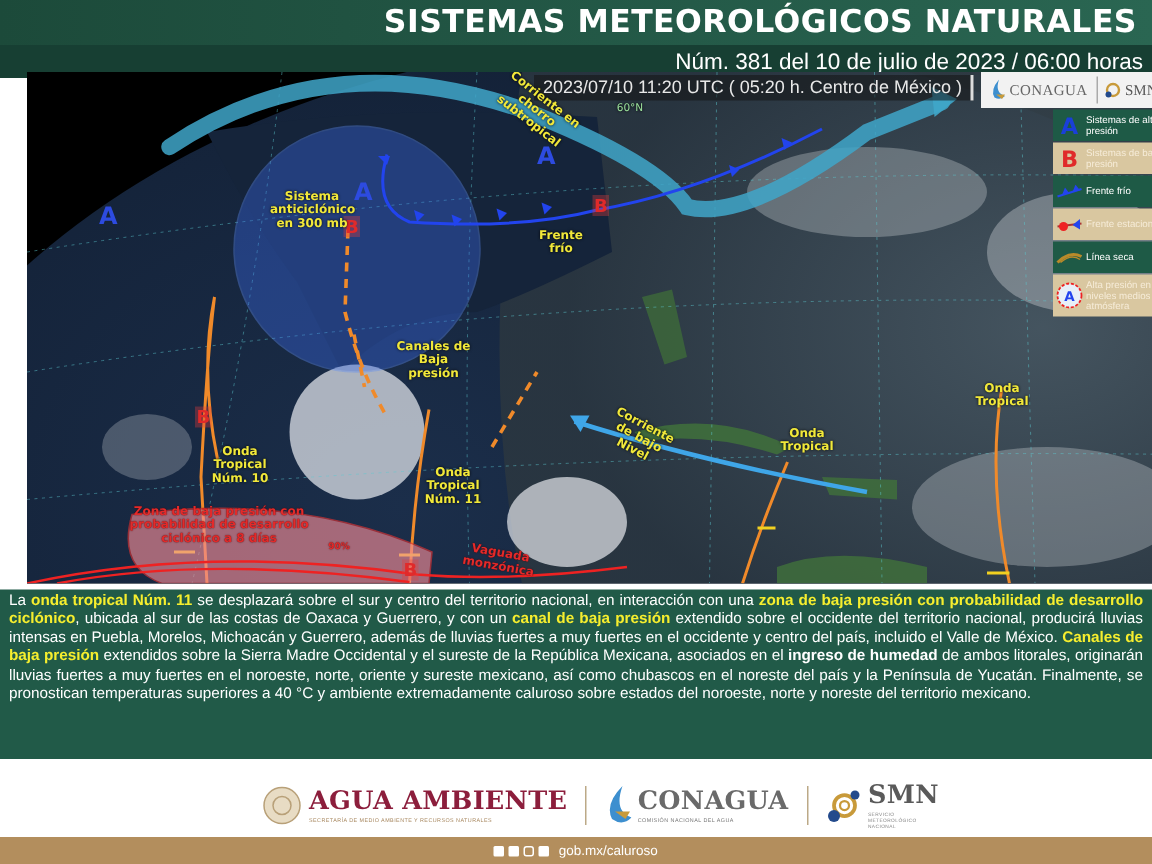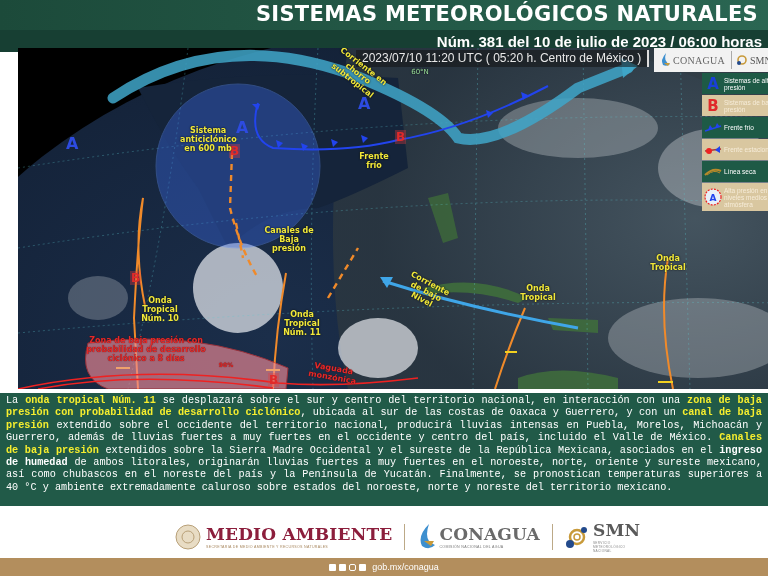--- a/index.html
+++ b/index.html
@@ -2,21 +2,21 @@
 <html><head>
 <meta charset="utf-8">
 <style>
   * { box-sizing: border-box; margin: 0; padding: 0; }
   html, body { width: 768px; height: 576px; overflow: hidden; background: #fff; font-family: "DejaVu Sans", sans-serif; }
   .page { position: relative; width: 768px; height: 576px; }
 
   
   .hdr-top { position: absolute; left: 0; top: 0; width: 768px; height: 30px; background: linear-gradient(90deg, #1c4a3a 0%, #245a48 60%, #2a6652 100%); }
   .hdr-title { position: absolute; right: 10px; top: 2px; font-family: "DejaVu Sans", sans-serif; font-weight: bold; font-size: 21px; color: #fff; letter-spacing: 0.3px; }
-  .hdr-sub { position: absolute; left: 0; top: 30px; width: 768px; height: 22px; background: #173f33; font-weight: bold; }
+  .hdr-sub { position: absolute; left: 0; top: 30px; width: 768px; height: 22px; background: #173f33; }
   .hdr-subtext { position: absolute; right: 6px; top: 3px; font-family: "Liberation Sans", sans-serif; font-size: 15px; color: #fff; }
 
   
   .map { position: absolute; left: 0; top: 48px; width: 768px; height: 341px; overflow: hidden; background: #1e2a33; margin-left: 18px; }
   .map svg.bg { position: absolute; left: 0; top: 0; }
   .timestamp { position: absolute; left: 338px; top: 2px; height: 17px; padding: 0 6px; background: rgba(20,20,20,0.55); color: #e8e8e8; font-family: "Liberation Sans", sans-serif; font-size: 12px; line-height: 17px; border-right: 2px solid #ddd; }
   .logo-strip { position: absolute; left: 636px; top: 0; width: 132px; height: 24px; background: #f2f2f2; display: flex; align-items: center; }
   .logo-strip .cl { display: flex; align-items: center; padding-left: 6px; width: 78px; border-right: 1px solid #aaa; height: 18px; }
   .logo-strip .cl .nm { font-family: "Liberation Serif", serif; font-size: 10px; color: #666; margin-left: 3px; letter-spacing: 0.3px; }
   .logo-strip .sm { display: flex; align-items: center; padding-left: 4px; }
@@ -37,21 +37,21 @@
 
   
   .lbl { position: absolute; font-family: "DejaVu Sans", sans-serif; font-weight: bold; font-size: 8px; line-height: 9px; color: #f1e83a; text-align: center; text-shadow: 0 0 2px #000; }
   .lbl.red { color: #e32a2a; text-shadow: 0 0 1px #400; }
   .sym { position: absolute; font-family: "DejaVu Sans", sans-serif; font-weight: bold; font-size: 16px; }
   .sym.A { color: #2d4be0; }
   .sym.B { color: #e02a2a; font-size: 12px; background: rgba(230,60,60,0.35); padding: 0 1px; }
 
   
   .panel { position: absolute; left: 0; top: 393px; width: 768px; height: 113px; background: #215a48; padding: 2px 6px 0 6px; }
-  .panel p { font-family: Liberation Mono, monospace; font-size: 10.2px; line-height: 12.4px; color: #fff; text-align: justify; }
+  .panel p { font-family: Liberation Sans, sans-serif; font-size: 10.2px; line-height: 12.4px; color: #fff; text-align: justify; }
   .panel .hl { color: #f6ee2e; font-weight: bold; }
   .panel .bw { color: #fff; font-weight: bold; }
 
   
   .footer { position: absolute; left: 0; top: 506px; width: 768px; height: 52px; background: #fff; }
   .f-logos { position: absolute; left: 175px; top: 14px; display: flex; align-items: center; }
   .ma { display: flex; align-items: center; }
   .ma .t1 { font-family: "DejaVu Serif", serif; font-weight: bold; font-size: 17px; color: #8c1e3c; letter-spacing: 0.2px; }
   .ma .t2 { font-family: "Liberation Sans", sans-serif; font-size: 3.6px; color: #a88860; letter-spacing: 0.3px; margin-top: 1px; }
   .sep { width: 1px; height: 26px; background: #bca987; margin: 0 12px; }
@@ -238,21 +238,21 @@
 
     <span class="sym A" style="left:48px; top:86px;">A</span>
     <span class="sym A" style="left:218px; top:70px;">A</span>
     <span class="sym A" style="left:340px; top:46px;">A</span>
     <span class="sym B" style="left:211px; top:96px;">B</span>
     <span class="sym B" style="left:377px; top:82px;">B</span>
     <span class="sym B" style="left:112px; top:223px;">B</span>
     <span class="sym B" style="left:250px; top:325px;">B</span>
 
     <div class="lbl" style="left:300px; top:12px; width:80px; transform:rotate(38deg);">Corriente en chorro subtropical</div>
-    <div class="lbl" style="left:162px; top:78px; width:56px;">Sistema anticiclónico en 600 mb</div>
+    <div class="lbl" style="left:162px; top:78px; width:56px;">Sistema anticiclónico en 300 mb</div>
     <div class="lbl" style="left:340px; top:104px; width:32px;">Frente frío</div>
     <div class="lbl" style="left:244px; top:178px; width:54px;">Canales de Baja presión</div>
     <div class="lbl" style="left:380px; top:230px; width:56px; transform:rotate(28deg);">Corriente de bajo Nivel</div>
     <div class="lbl" style="left:120px; top:248px; width:44px;">Onda Tropical Núm. 10</div>
     <div class="lbl" style="left:262px; top:262px; width:44px;">Onda Tropical Núm. 11</div>
     <div class="lbl" style="left:500px; top:236px; width:40px;">Onda Tropical</div>
     <div class="lbl" style="left:630px; top:206px; width:40px;">Onda Tropical</div>
     <div class="lbl red" style="left:68px; top:288px; width:120px;">Zona de baja presión con probabilidad de desarrollo ciclónico a 8 días</div>
     <div class="lbl red" style="left:198px; top:312px; width:20px; font-size:6px;">90%</div>
     <div class="lbl red" style="left:290px; top:316px; width:50px; transform:rotate(10deg);">Vaguada monzónica</div>
@@ -266,21 +266,21 @@
   </div>
 
   <div class="footer">
     <div class="f-logos">
       <div class="ma">
         <svg width="26" height="26">
             <circle cx="13" cy="13" r="12" fill="#e8dcc4" stroke="#b8a078" stroke-width="1"></circle>
             <circle cx="13" cy="13" r="6" fill="none" stroke="#b8a078" stroke-width="1"></circle>
           </svg>
         <div style="margin-left:5px;">
-          <div class="t1">MEDIO AMBIENTE</div>
+          <div class="t1">AGUA AMBIENTE</div>
           <div class="t2">SECRETARÍA DE MEDIO AMBIENTE Y RECURSOS NATURALES</div>
         </div>
       </div>
       <div class="sep"></div>
       <div class="cg ma">
         <svg width="18" height="26">
             <path d="M12 0 Q0 12 5 22 Q12 27 18 21 Q6 17 12 0Z" fill="#3d8fcf"></path>
             <path d="M7 17 L17 17 L14 22 Z" fill="#c89a3a"></path>
           </svg>
         <div style="margin-left:4px;">
@@ -303,15 +303,15 @@
       </div>
     </div>
   </div>
   <div class="fbar">
     <div class="soc">
       <span></span>
       <span></span>
       <span class="ig"></span>
       <span></span>
     </div>
-    <span class="url">gob.mx/conagua</span>
+    <span class="url">gob.mx/caluroso</span>
   </div>
 </div>
 
 </body></html>

